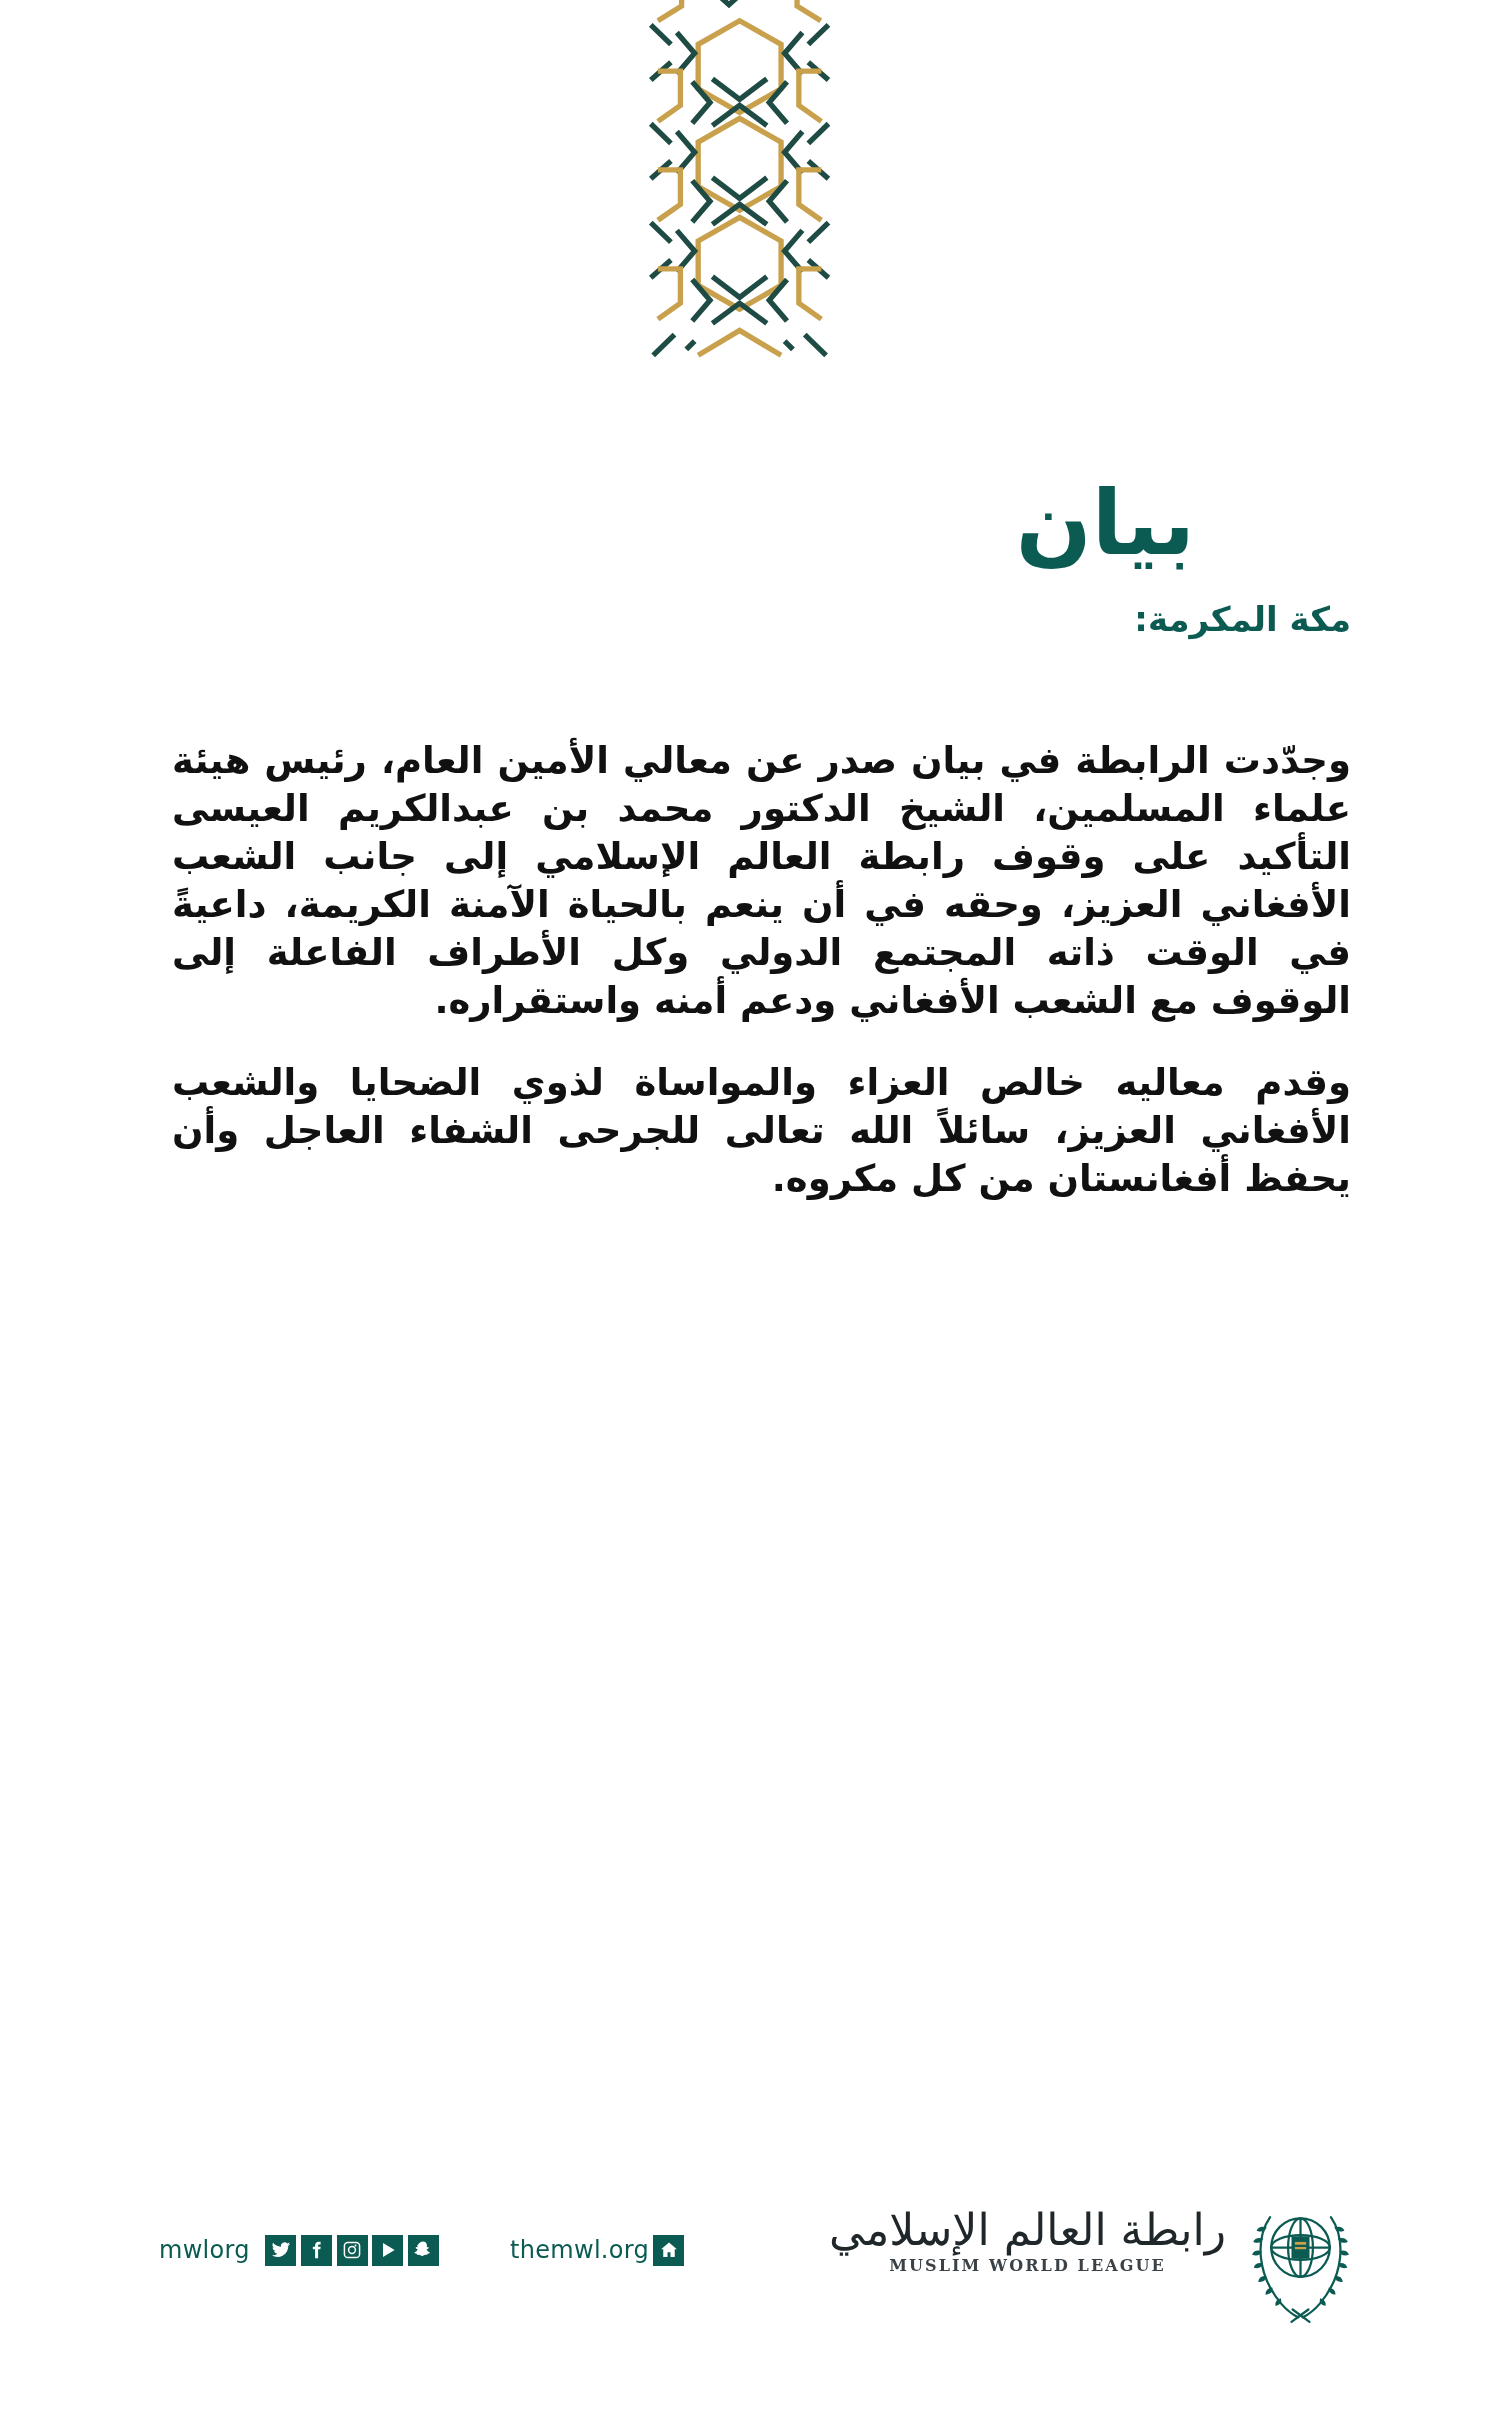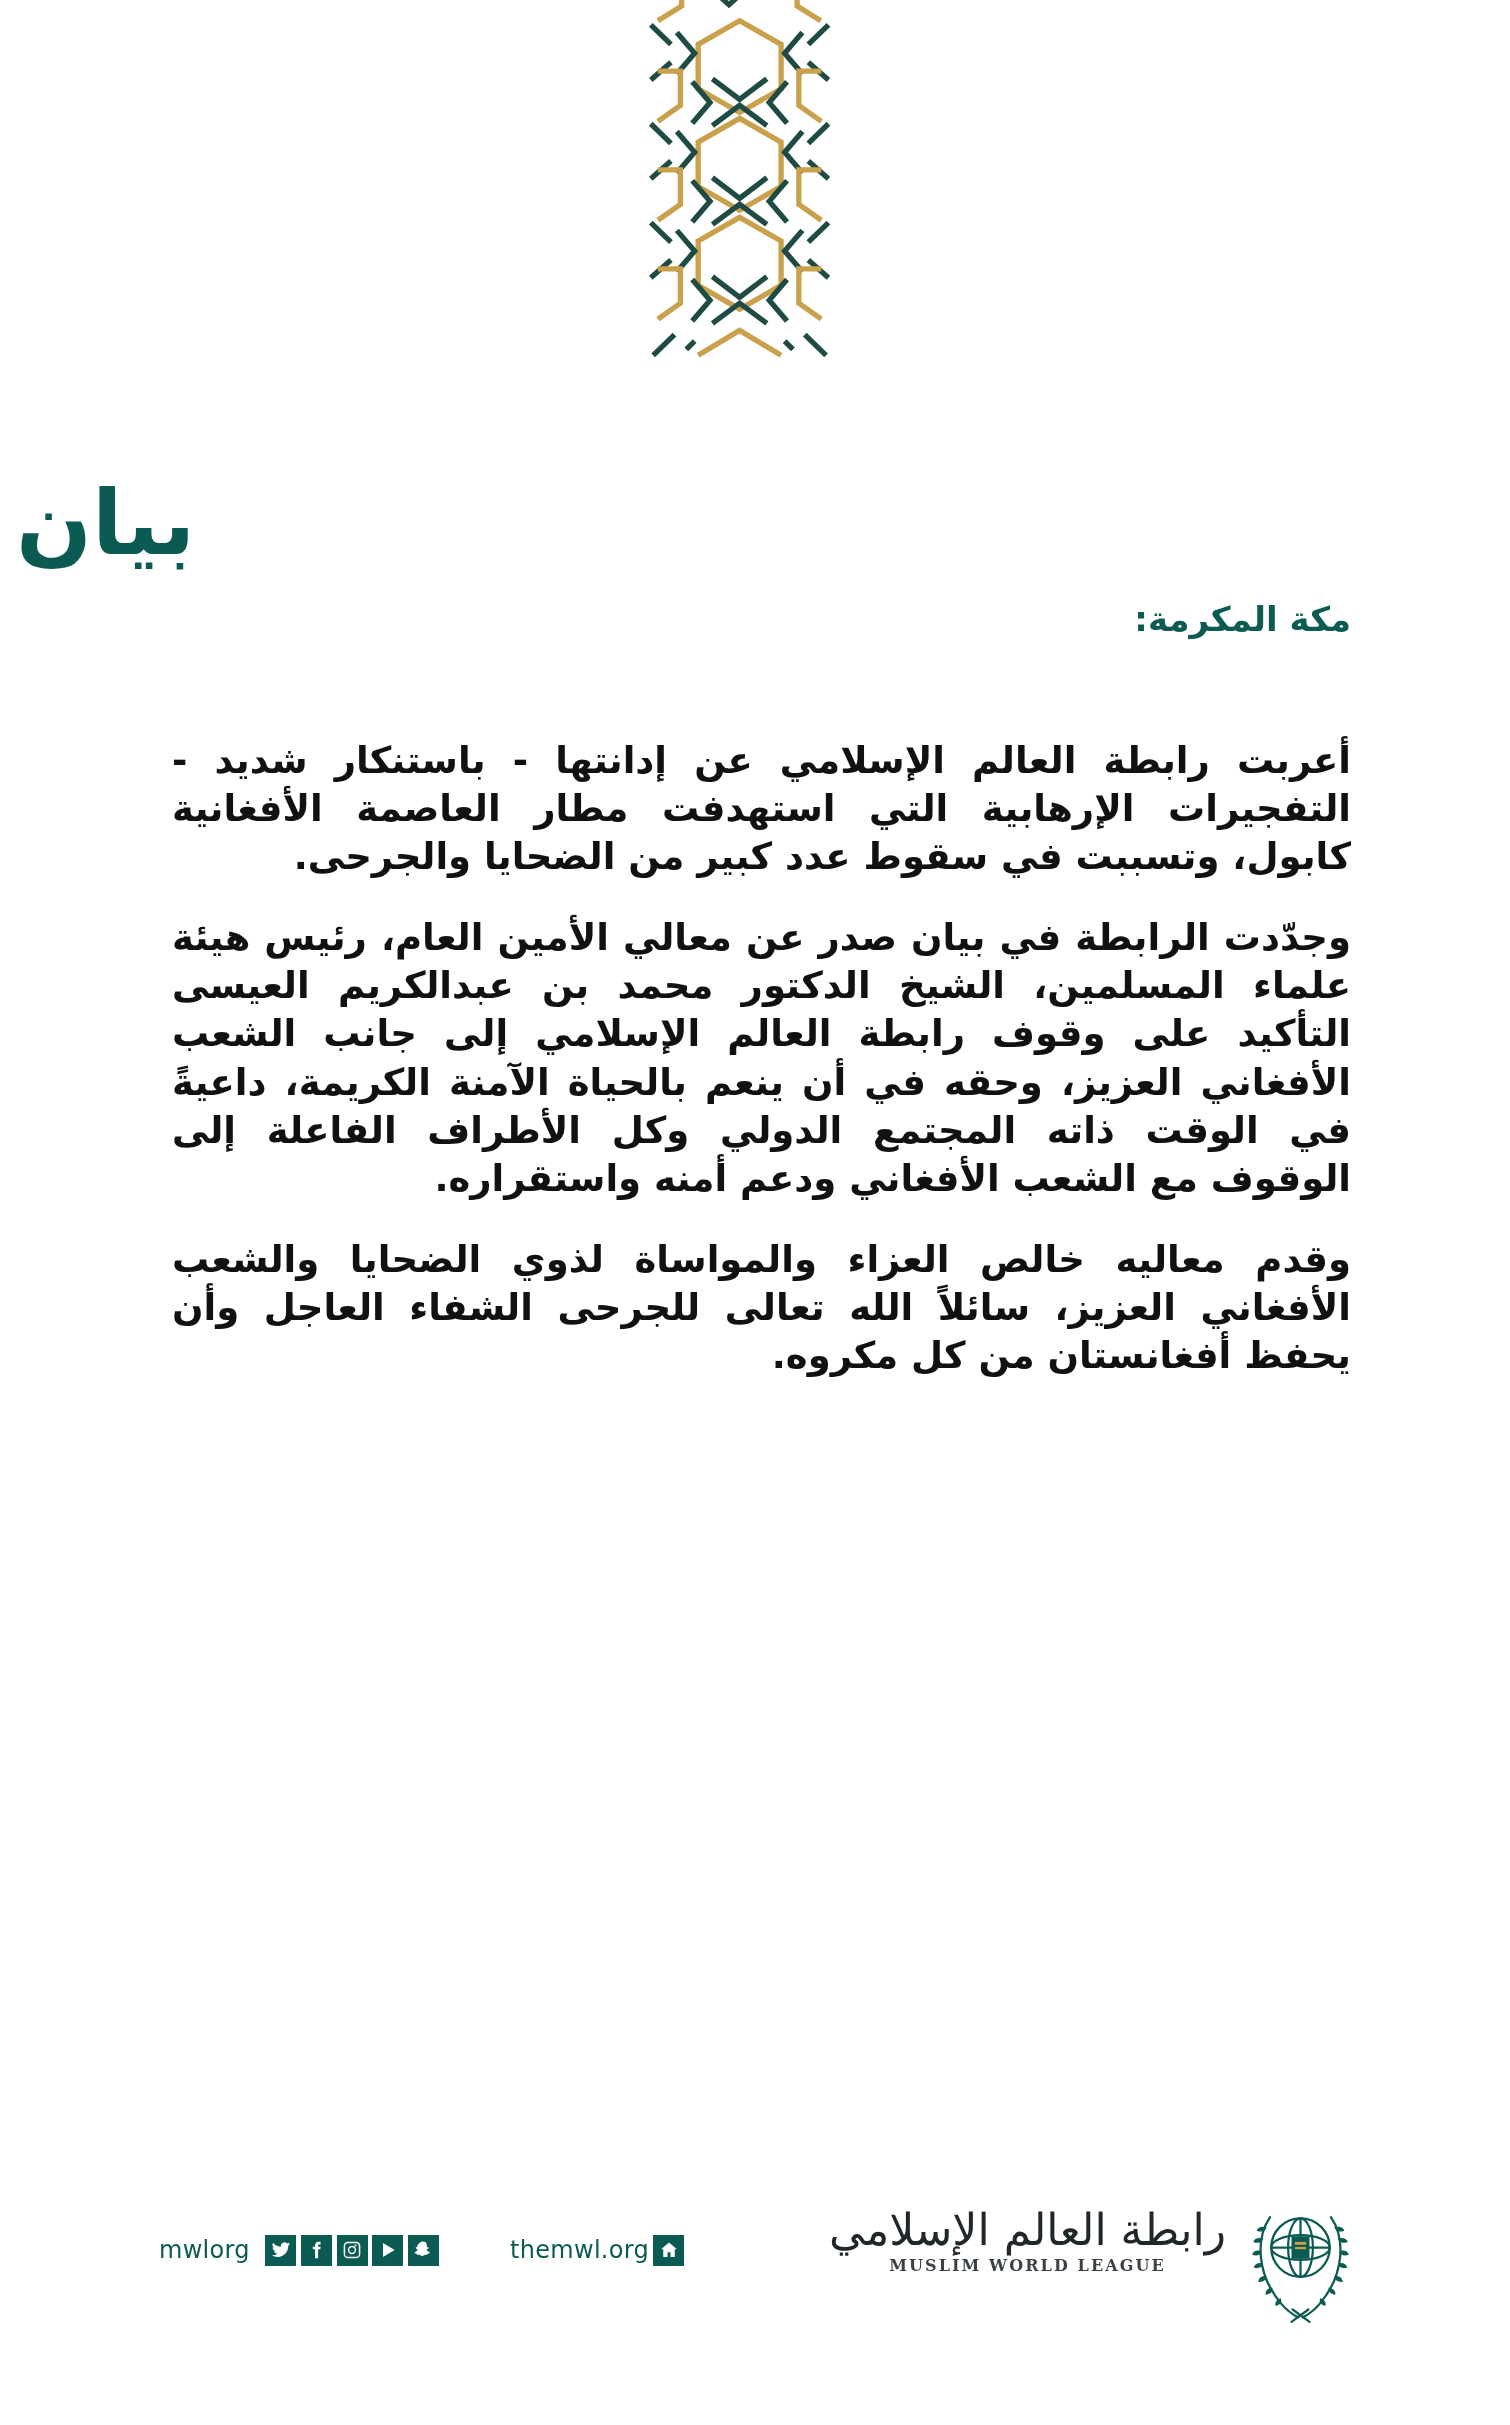--- a/index.html
+++ b/index.html
@@ -27,21 +27,21 @@
   #ornament-band svg { display: block; width: 100%; height: 100%; }
 
   
   #doc-title {
     position: absolute;
     top: 415px;
     left: 0;
     width: 1195px;
     padding-right: 0;
     box-sizing: border-box;
-    text-align: left;
+    text-align: right;
     color: #0B5B52;
     font-size: 89px;
     line-height: 1.1;
     font-weight: 700;
     letter-spacing: -1.2px;
     direction: rtl;
     padding-left: 16px;
   }
 
   
@@ -238,21 +238,20 @@
       <polyline points="258,590 244,576" fill="none" stroke="#1F4B45" stroke-width="9"></polyline>
     </g>
   </svg>
 </div>
 
 <h1 id="doc-title">بيان</h1>
 
 <div id="dateline">مكة المكرمة:</div>
 
 <div id="body-text">
-  <p>أعربت رابطة العالم الإسلامي عن إدانتها - باستنكار شديد - التفجيرات الإرهابية التي استهدفت مطار العاصمة الأفغانية كابول، وتسببت في سقوط عدد كبير من الضحايا والجرحى.</p>
   <p>وجدّدت الرابطة في بيان صدر عن معالي الأمين العام، رئيس هيئة علماء المسلمين، الشيخ الدكتور محمد بن عبدالكريم العيسى التأكيد على وقوف رابطة العالم الإسلامي إلى جانب الشعب الأفغاني العزيز، وحقه في أن ينعم بالحياة الآمنة الكريمة، داعيةً في الوقت ذاته المجتمع الدولي وكل الأطراف الفاعلة إلى الوقوف مع الشعب الأفغاني ودعم أمنه واستقراره.</p>
   <p>وقدم معاليه خالص العزاء والمواساة لذوي الضحايا والشعب الأفغاني العزيز، سائلاً الله تعالى للجرحى الشفاء العاجل وأن يحفظ أفغانستان من كل مكروه.</p>
 </div>
 
 <div id="footer">
 
   <div id="social-cluster">
     <span class="handle-text">mwlorg</span>
 
     <div class="social-icons">

